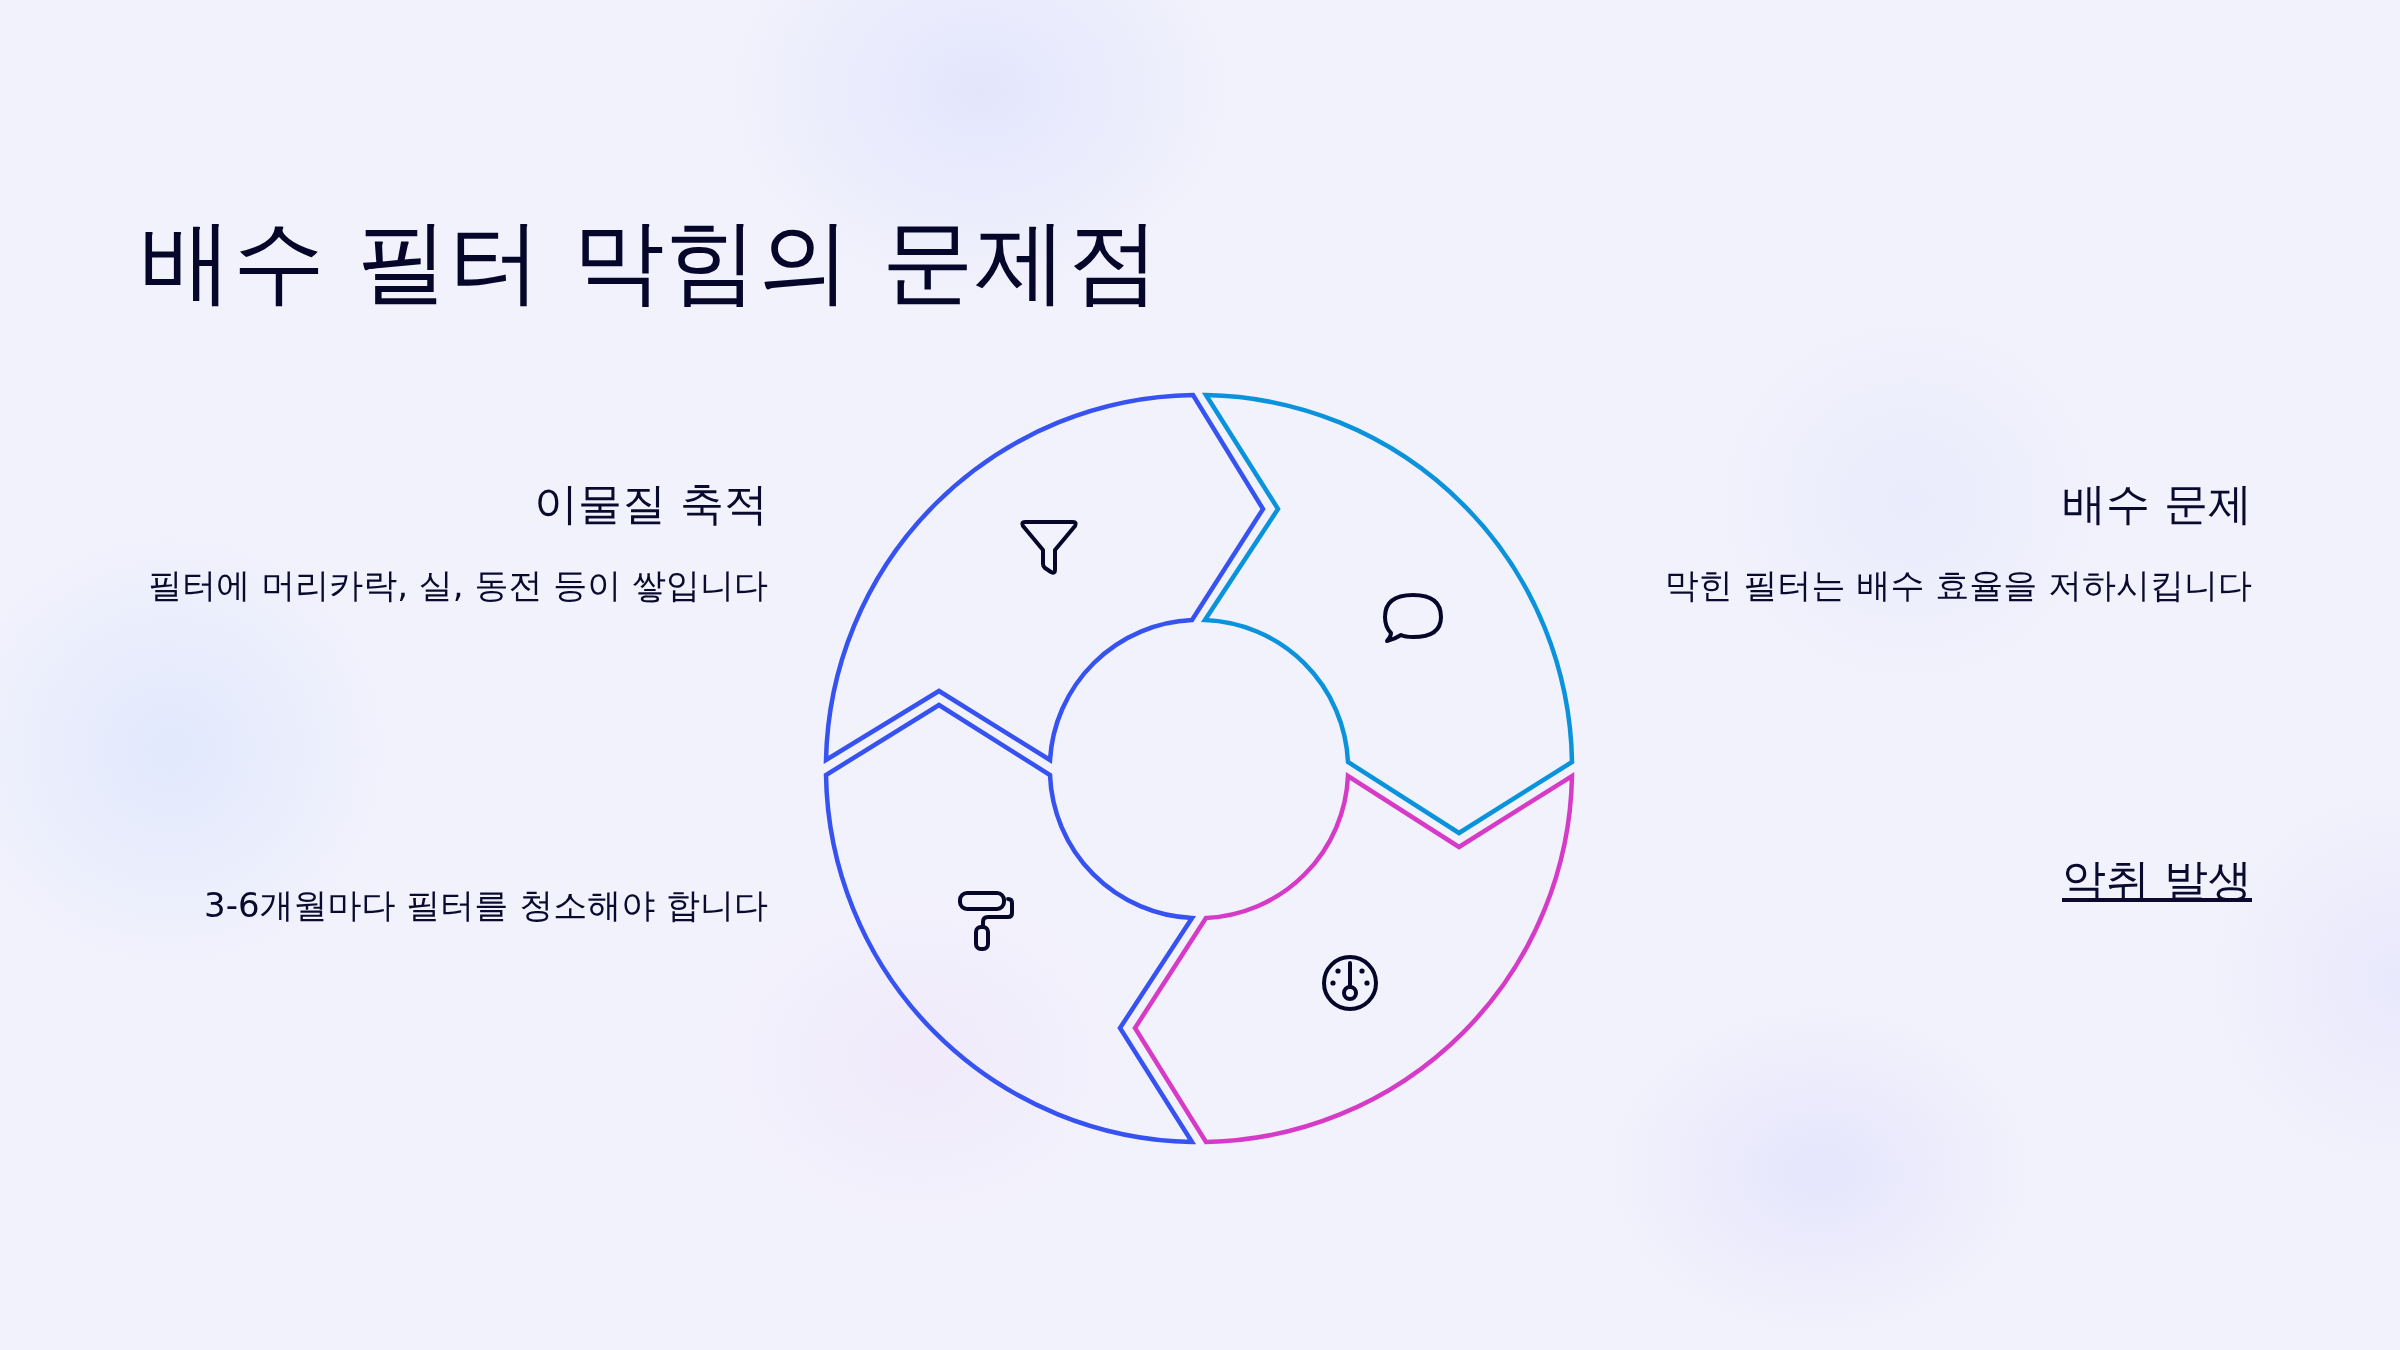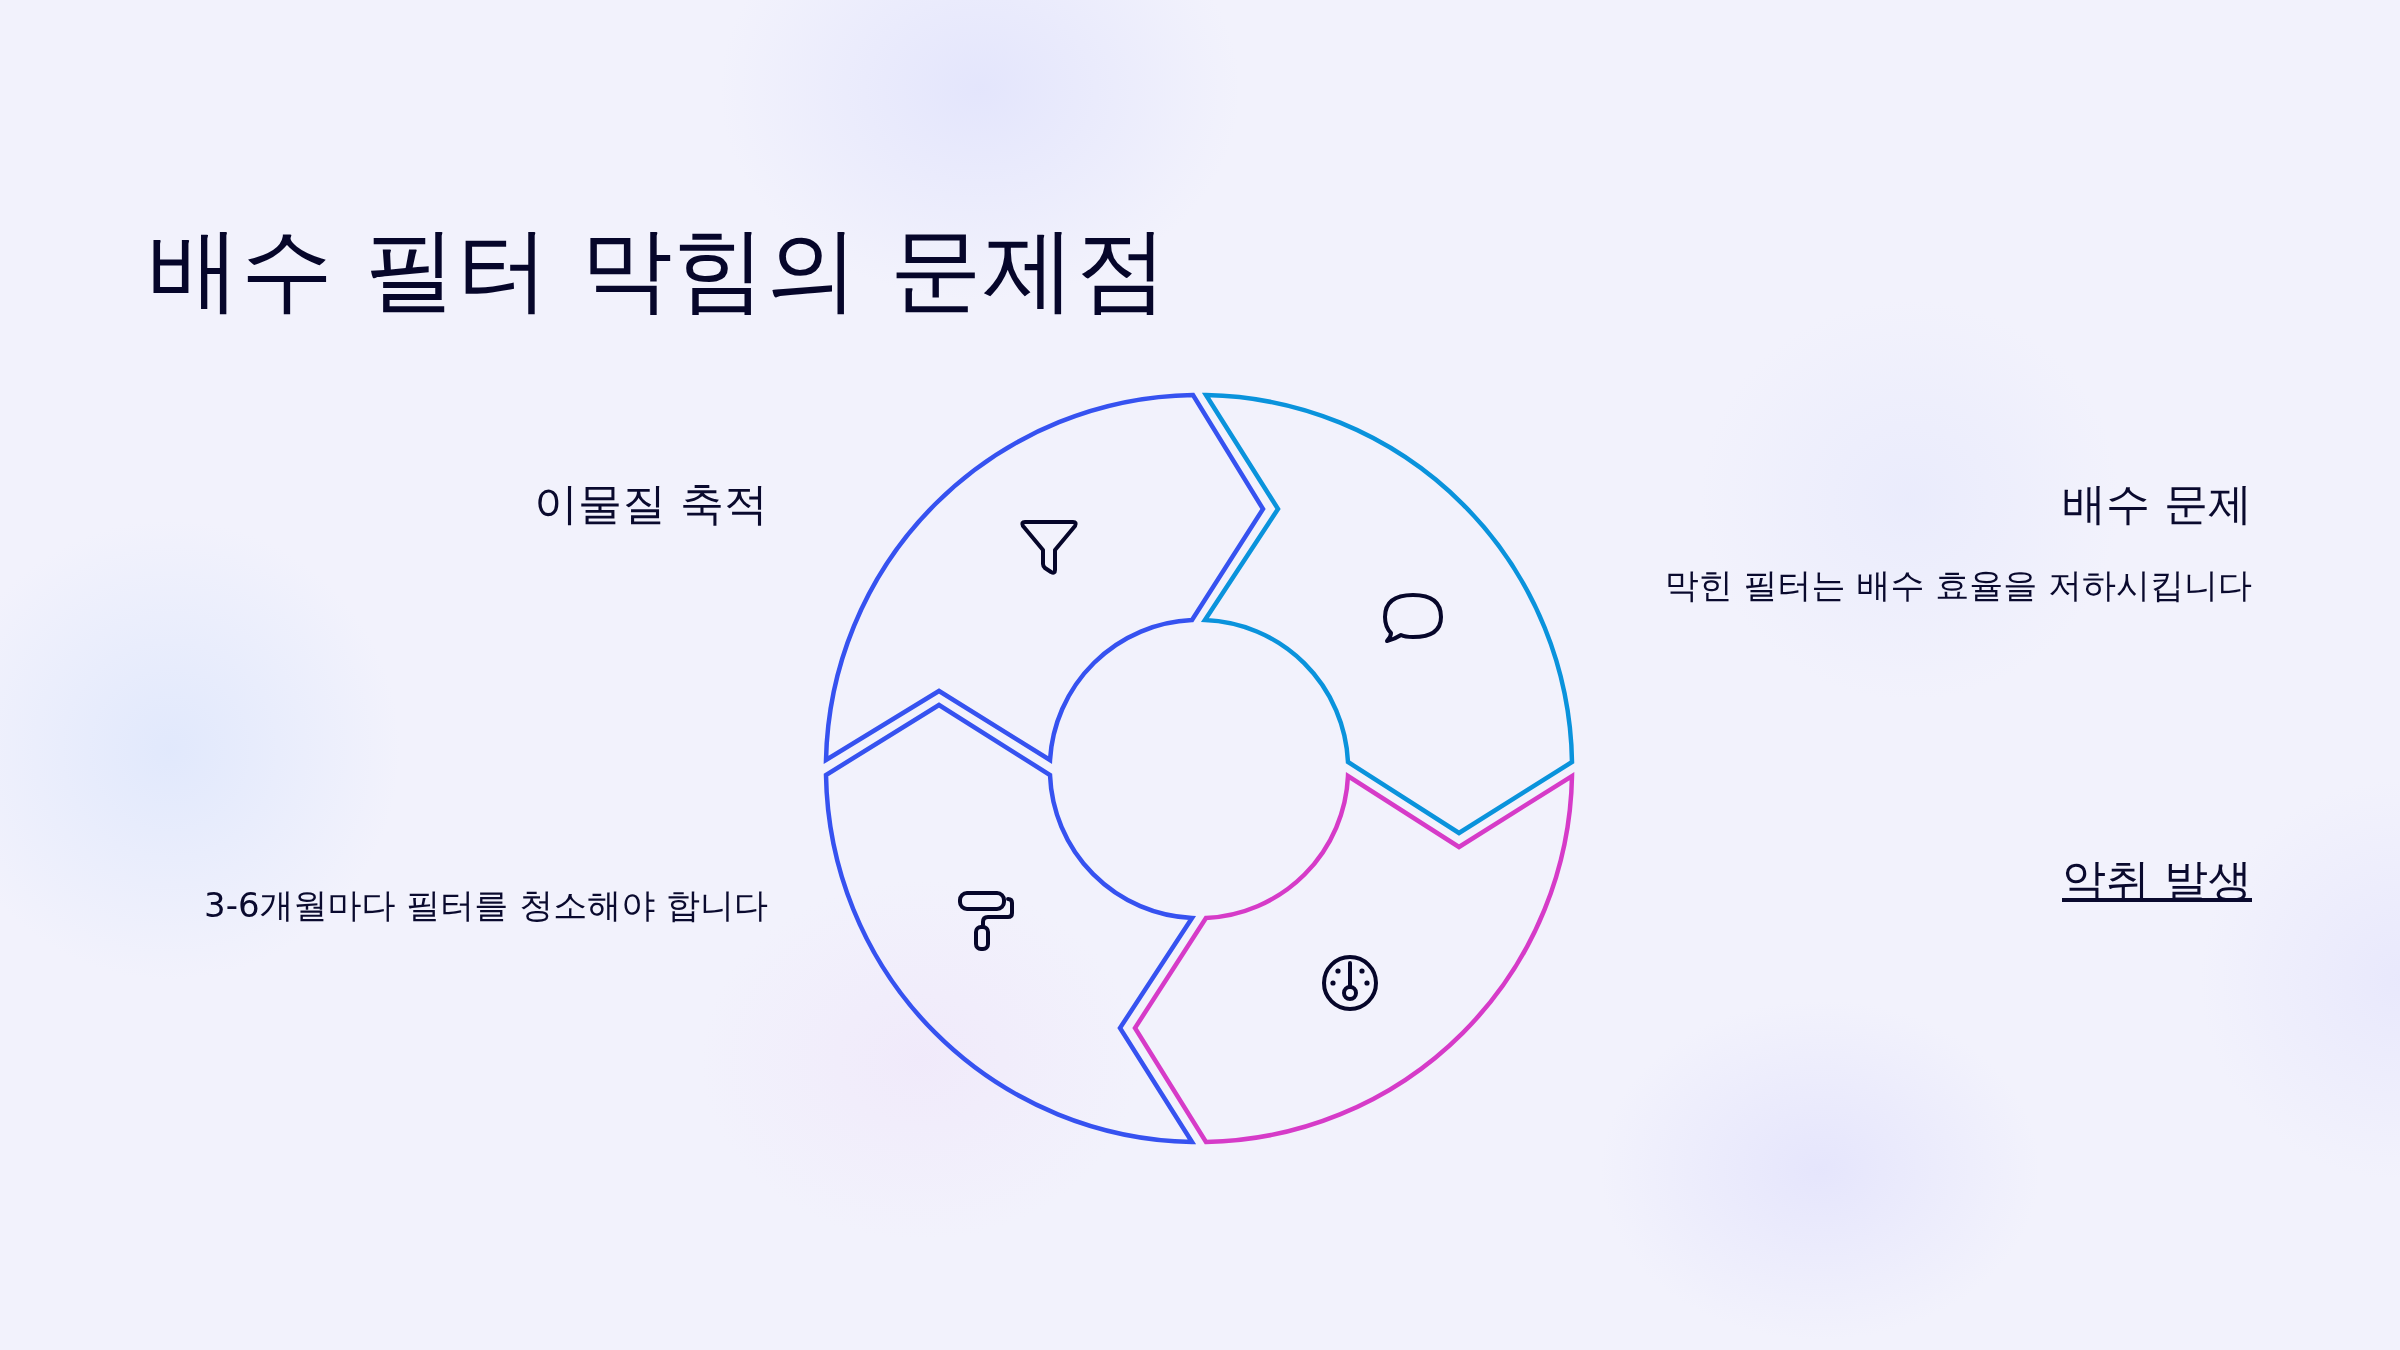--- a/index.html
+++ b/index.html
@@ -30,21 +30,21 @@
     background: radial-gradient(closest-side, rgba(232,234,252,0.8), rgba(242,242,252,0)); }
   .blob-e { left: 700px; top: 880px; width: 440px; height: 360px;
     background: radial-gradient(closest-side, rgba(240,232,250,0.8), rgba(242,242,252,0)); }
   .blob-f { left: 2200px; top: 780px; width: 400px; height: 400px;
     background: radial-gradient(closest-side, rgba(230,230,252,0.8), rgba(242,242,252,0)); }
 
   .title {
     position: absolute;
     left: 136px;
     top: 196px;
-    margin: 12px;
+    margin: 4px;
     font-size: 92px;
     font-weight: 400;
     letter-spacing: 1px;
     color: #06062a;
     white-space: nowrap;
   }
   .item {
     position: absolute;
     width: 640px;
   }
@@ -139,20 +139,21 @@
 
   <g transform="translate(982 915)">
     <rect class="icon" x="-22" y="-22" width="44" height="16" rx="7"></rect>
     <path class="icon" d="M 26 -16 Q 30 -16 30 -12 L 30 -2 Q 30 2 26 2 L 6 2 Q 1 2 1 7 L 1 10"></path>
     <rect class="icon" x="-6" y="12" width="12" height="22" rx="5"></rect>
   </g>
 </svg>
 
 <div class="item left" id="item-tl">
   <h2 class="item-heading">이물질 축적</h2>
+  <p class="item-desc">필터에 머리카락, 실, 동전 등이 쌓입니다</p>
 </div>
 
 <div class="item right" id="item-tr">
   <h2 class="item-heading">배수 문제</h2>
   <p class="item-desc">막힌 필터는 배수 효율을 저하시킵니다</p>
 </div>
 
 <div class="item right" id="item-br">
   <h2 class="item-heading">악취 발생</h2>
 </div>

